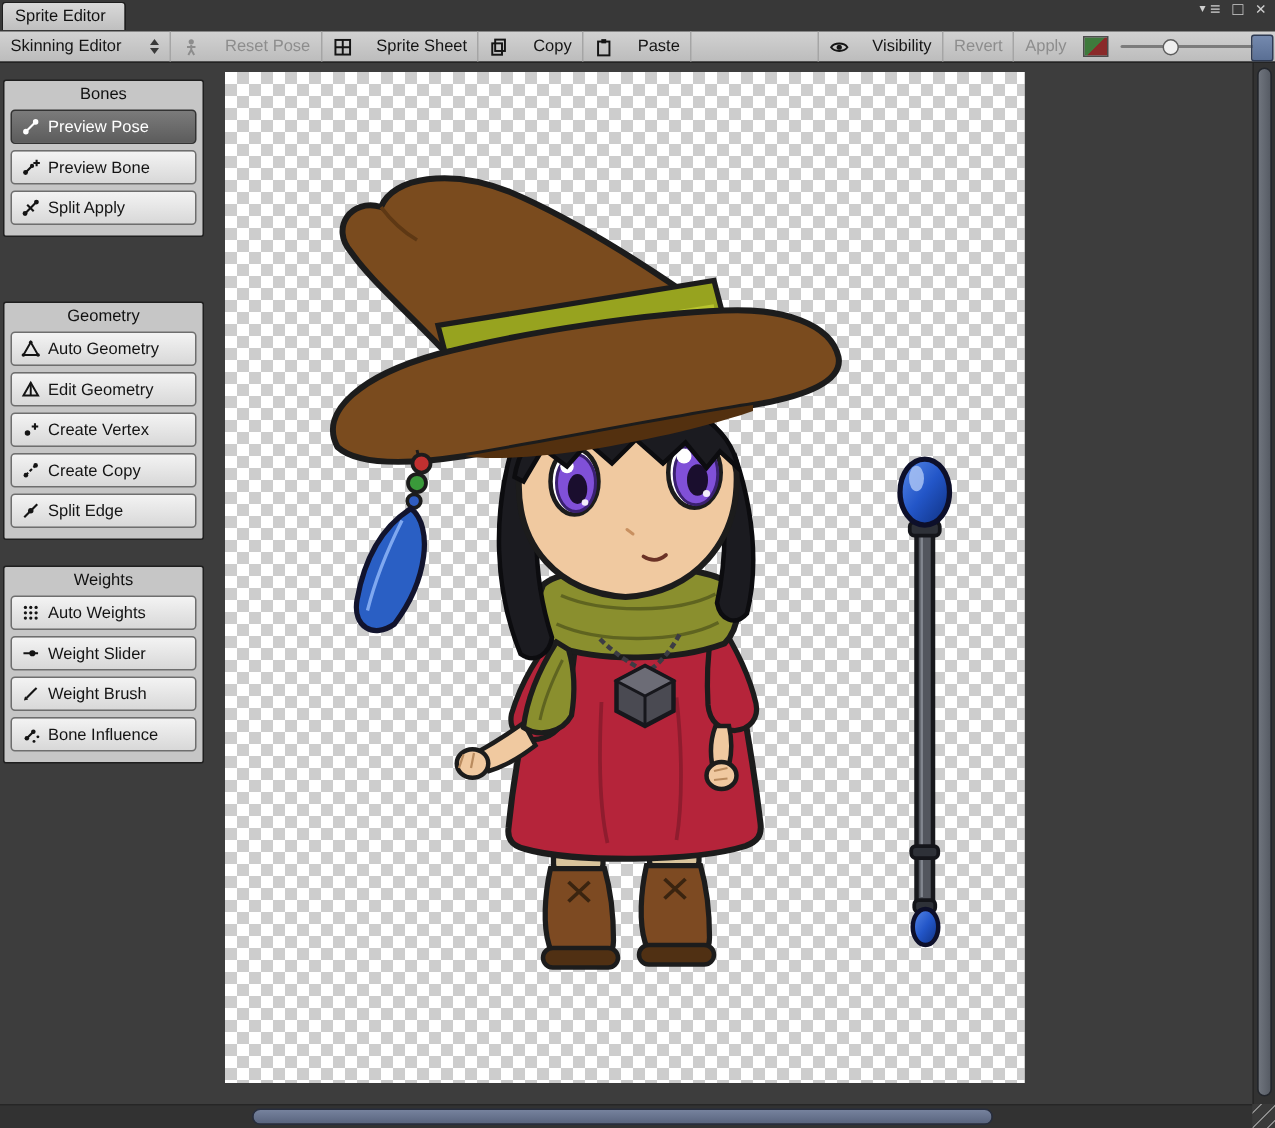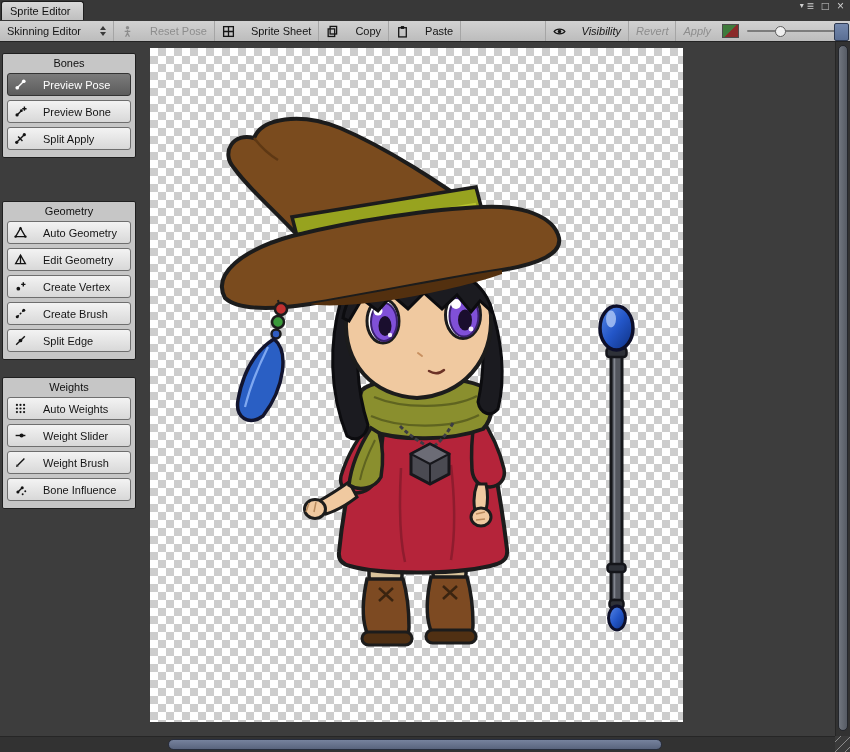--- a/index.html
+++ b/index.html
@@ -20,21 +20,21 @@
   .win-controls span { cursor:default; }
   .pane-arrow { font-size:8px; margin-right:-5px; }
 
   
   .toolbar {
     position:absolute; top:21px; left:0; right:0; height:20px;
     background:linear-gradient(#d2d2d2,#bcbcbc); border-bottom:1px solid #232323;
     display:flex; align-items:stretch; font-size:11px; color:#151515;
   }
   .tb-btn { display:flex; align-items:center; gap:16px; padding:0 7px; border-right:1px solid #a5a5a5; white-space:nowrap; }
-  .tb-btn.rside { border-right:none; border-left:1px solid #a5a5a5;font-style:italic; }
+  .tb-btn.rside { border-right:none; border-left:1px solid #a5a5a5; }
   .tb-btn.disabled { color:#8d8d8d; }
   .tb-spacer { flex:1; }
   .micon { display:inline-flex; width:13px; height:13px; }
   .micon svg { width:13px; height:13px; display:block; }
   .updown { display:inline-flex; flex-direction:column; gap:2px; margin-left:3px; }
   .updown i { display:block; width:0; height:0; border-left:3.5px solid transparent; border-right:3.5px solid transparent; }
   .updown .up { border-bottom:4px solid #3a3a3a; }
   .updown .down { border-top:4px solid #3a3a3a; }
   .swatch { width:15px; height:12px; margin:0 4px; align-self:center; border:1px solid #4c4c4c;
     background:linear-gradient(135deg,#3f7a3c 0 50%,#8a2a2a 50%); }
@@ -53,21 +53,21 @@
   }
   .art { position:absolute; left:0; top:0; }
 
   
   .panel { position:absolute; left:2px; width:134px; box-sizing:border-box;
     background:#c6c6c6; border:1px solid #1f1f1f; border-radius:2px; padding-bottom:3px; }
   .panel-title { height:19px; line-height:18px; text-align:center; font-size:11px; color:#101010; }
   .tool-btn {
     height:23px; margin:0 4px 4px; box-sizing:border-box;
     background:linear-gradient(#f3f3f3,#d8d8d8); border:1px solid #6e6e6e; border-radius:3px;
-    display:flex; align-items:center; gap:16px; padding:0 6px; font-size:11px; color:#141414;text-align:center;
+    display:flex; align-items:center; gap:5px; padding:0 6px; font-size:11px; color:#141414;text-align:center;
   }
   .tool-btn.active { background:linear-gradient(#7b7b7b,#5c5c5c); color:#ffffff; border-color:#333; }
   .ticon { display:inline-flex; width:13px; height:13px; flex:0 0 13px; }
   .ticon svg { width:13px; height:13px; display:block; }
 
   
   .vscroll { position:absolute; top:42px; right:0; width:15px; bottom:16px; background:#323232; border-left:1px solid #262626; box-sizing:border-box; }
   .vthumb { position:absolute; left:2px; right:2px; top:3px; bottom:5px;
     background:linear-gradient(90deg,#70757e,#565b64); border:1px solid #23262c; border-radius:6px; }
   .hscroll { position:absolute; left:0; right:15px; bottom:0; height:16px; background:#323232; border-top:1px solid #262626; box-sizing:border-box; }
@@ -322,21 +322,21 @@
         <span>Create Vertex</span>
       </div>
       <div class="tool-btn">
         <span class="ticon">
             <svg viewBox="0 0 12 12" fill="none" stroke="currentColor" stroke-width="1.3">
               <circle cx="3" cy="9" r="1.4" fill="currentColor" stroke="none"></circle>
               <circle cx="9" cy="3" r="1.4" fill="currentColor" stroke="none"></circle>
               <path d="M3 9 L9 3" stroke-dasharray="2 1.3"></path>
             </svg>
           </span>
-        <span>Create Brush</span>
+        <span>Create Copy</span>
       </div>
       <div class="tool-btn">
         <span class="ticon">
             <svg viewBox="0 0 12 12" fill="none" stroke="currentColor" stroke-width="1.3">
               <path d="M2 10 L10 2"></path>
               <circle cx="6" cy="6" r="1.7" fill="currentColor" stroke="none"></circle>
             </svg>
           </span>
         <span>Split Edge</span>
       </div>

